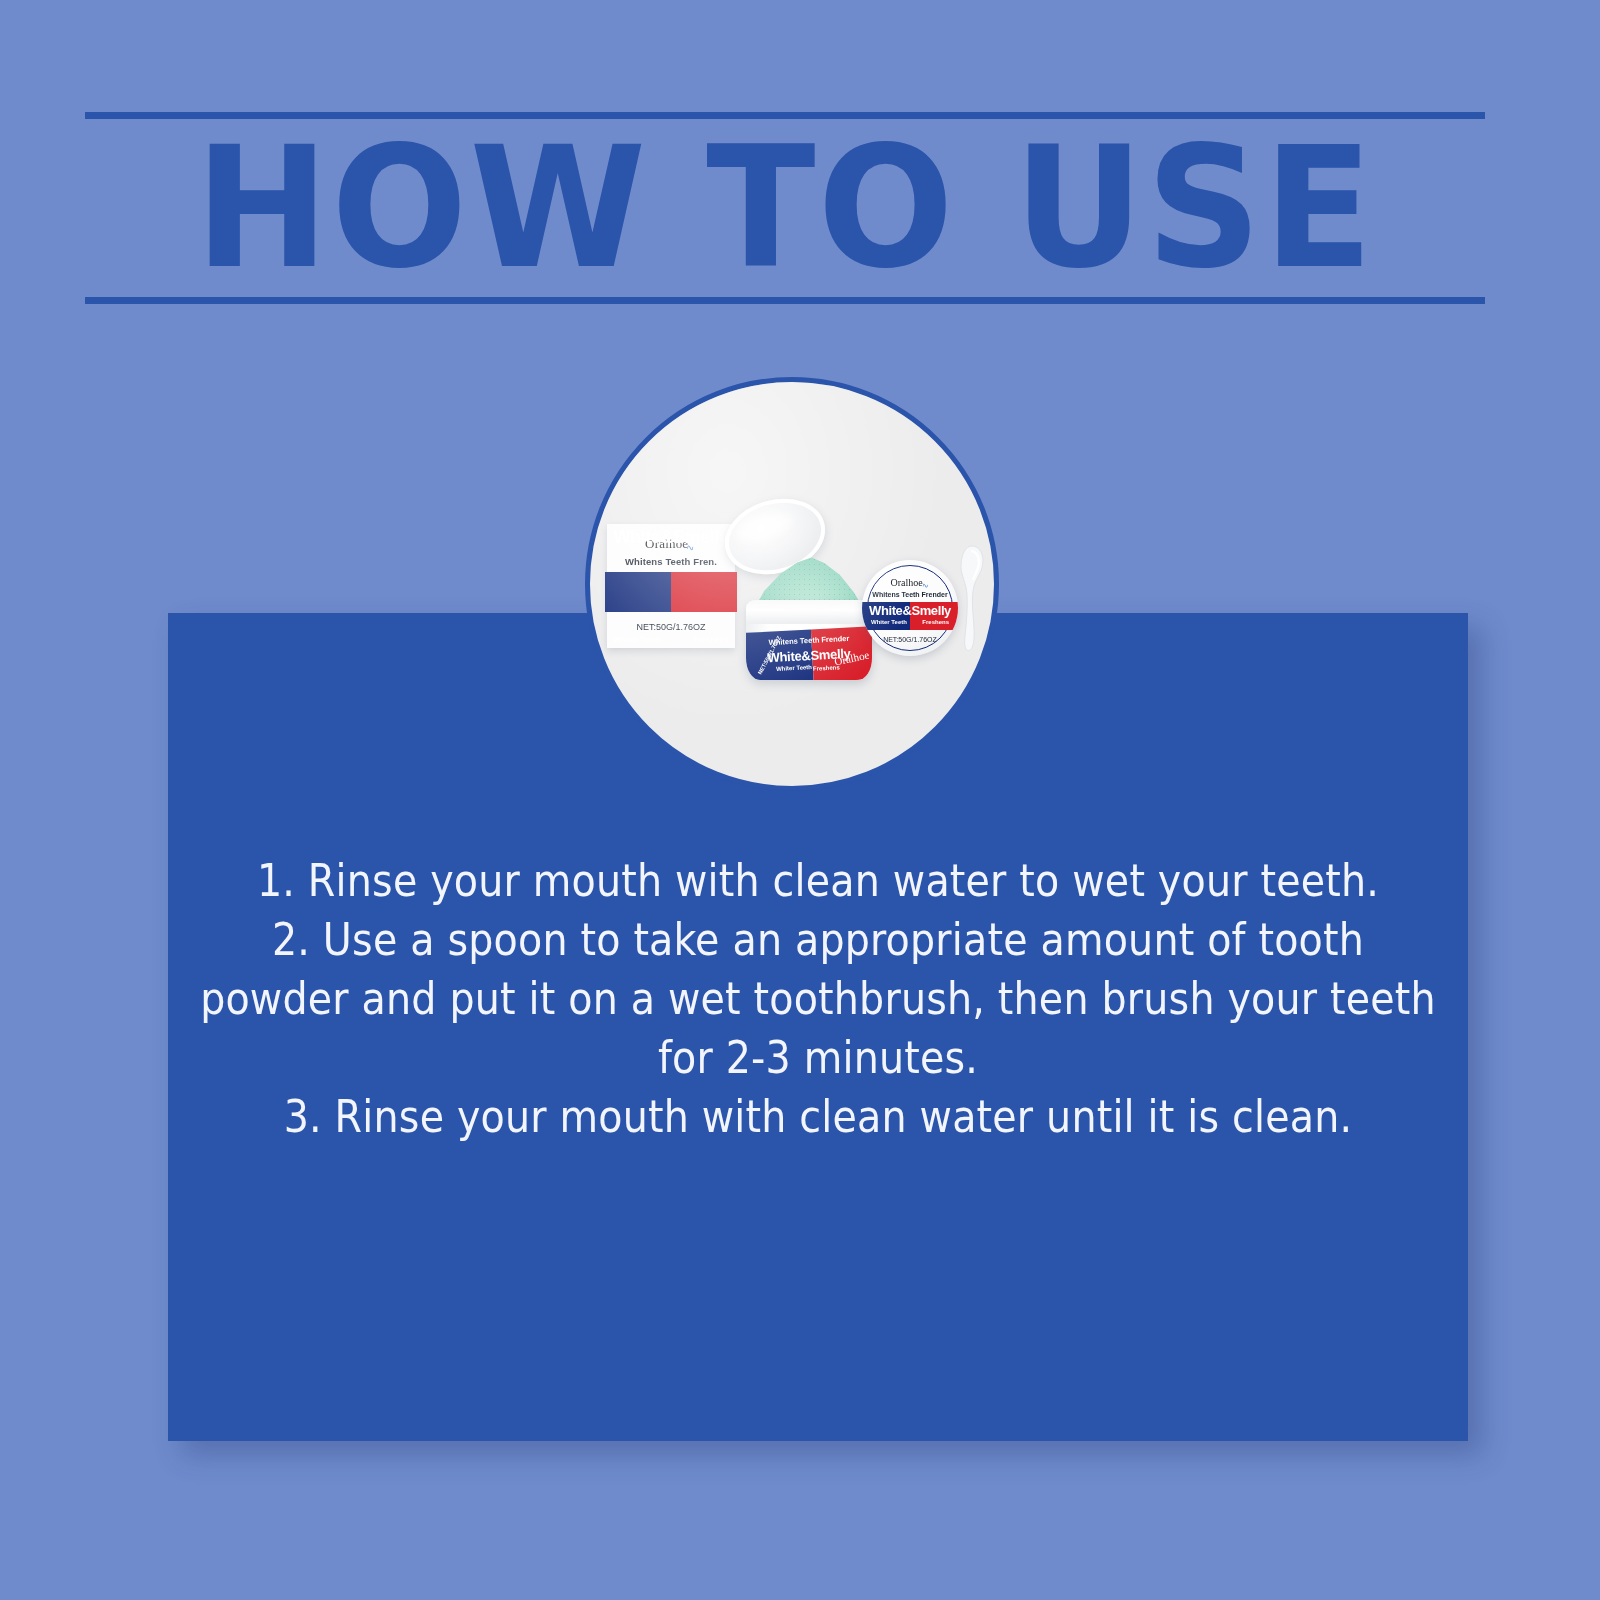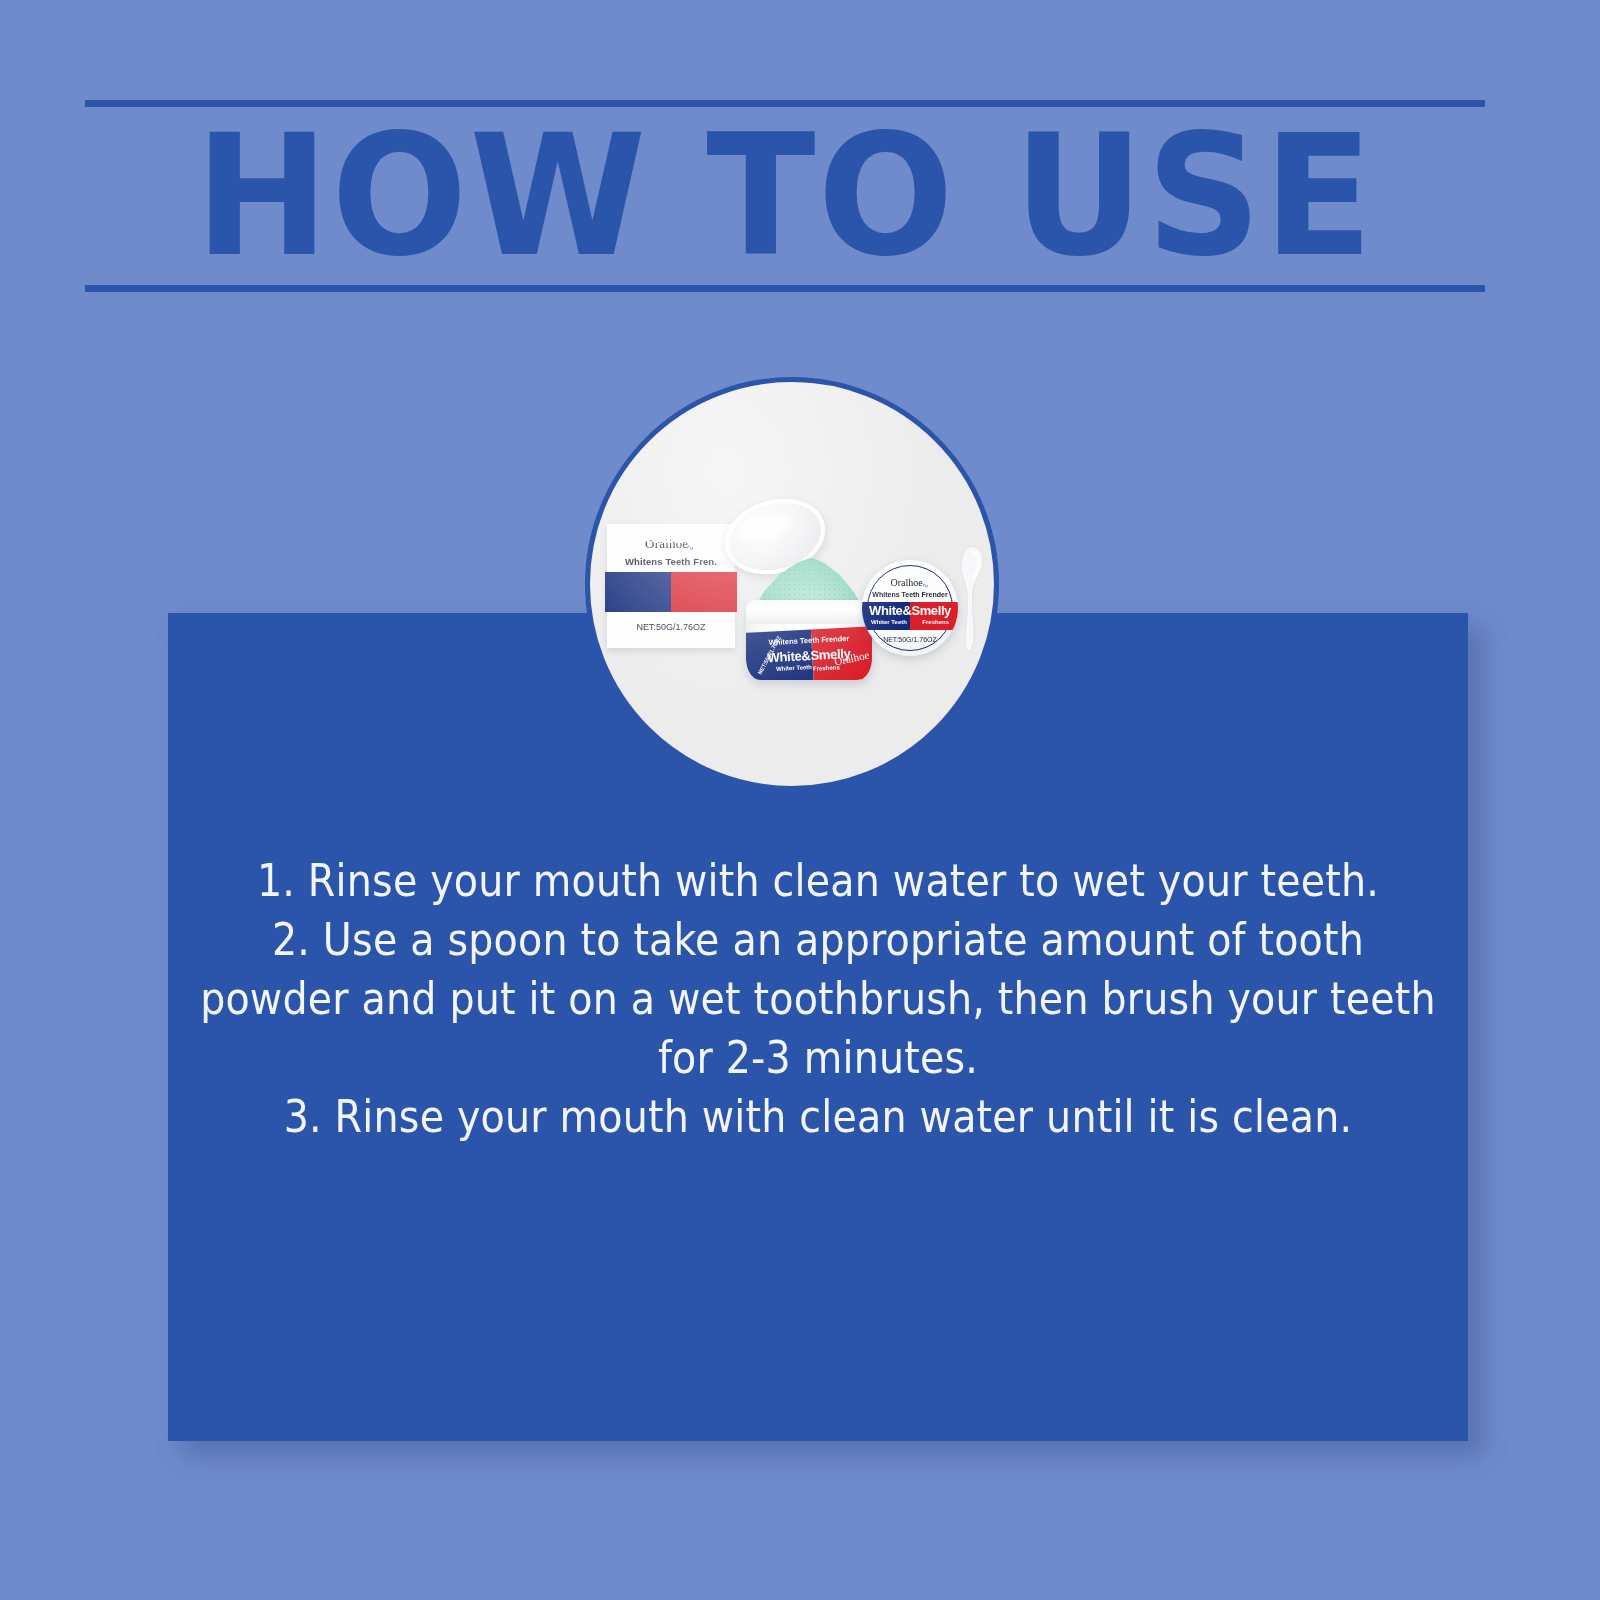--- a/index.html
+++ b/index.html
@@ -13,21 +13,21 @@
   body {
     background: #6f8bcc;
     font-family: "Liberation Sans", sans-serif;
     position: relative;
   }
 
   
   #header {
     position: absolute;
     left: 85px;
-    top: 100px;
+    top: 112px;
     width: 1400px;
     height: 192px;
   }
 
   .rule {
     position: absolute;
     left: 0;
     width: 1400px;
     height: 7px;
     background: #2b54ab;

